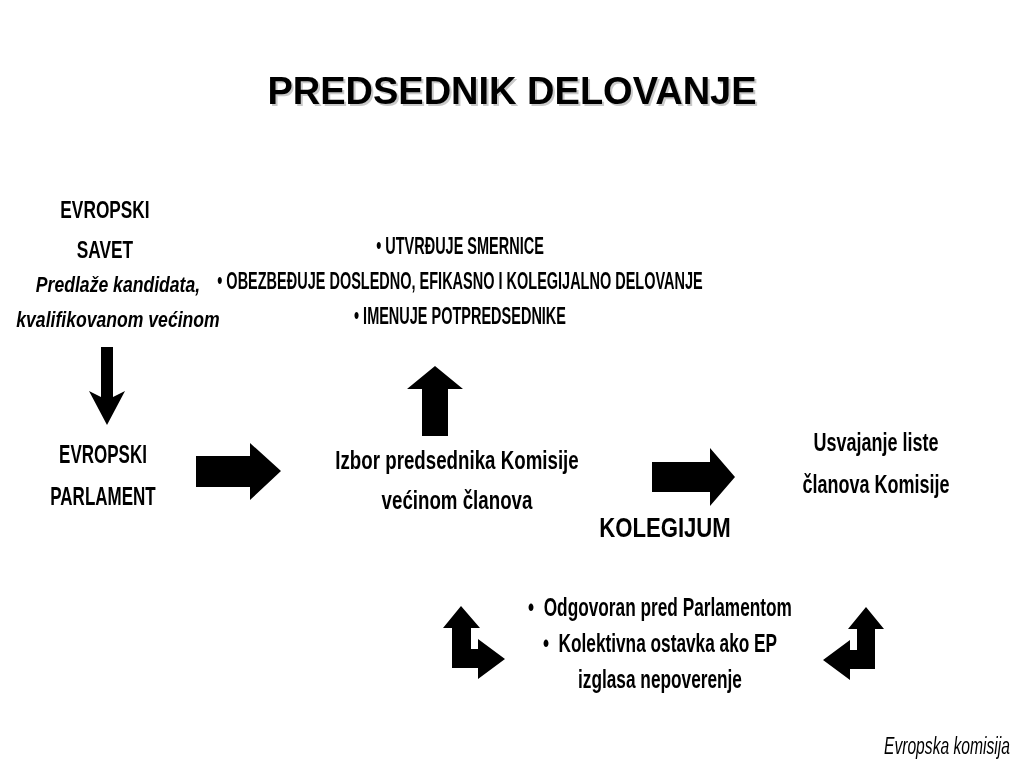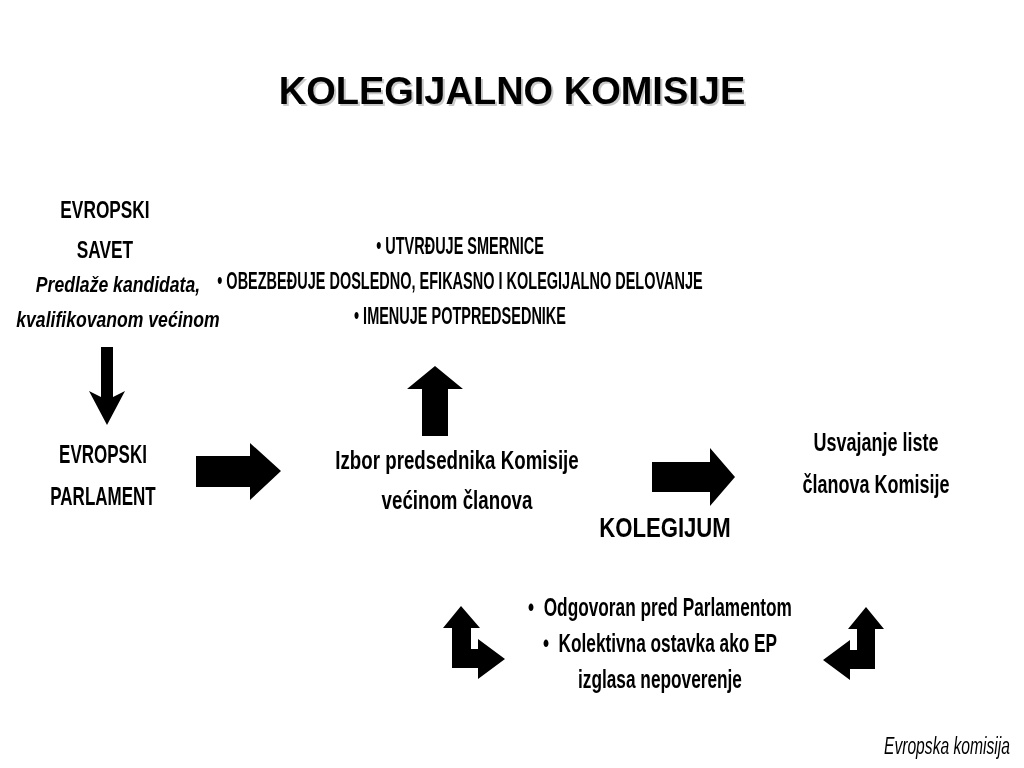--- a/index.html
+++ b/index.html
@@ -45,21 +45,21 @@
     text-align:right;transform:scaleX(0.68);transform-origin:100% 0;}
 
   .arrows{position:absolute;top:0;left:0;width:1024px;height:768px;pointer-events:none;}
   .arrows path{fill:#000;stroke:none;}
 </style>
 </head>
 <body>
 
 <div class="slide">
 
-  <div class="abs title">KOLEGIJALNO KOMISIJE</div>
+  <div class="abs title">PREDSEDNIK DELOVANJE</div>
 
   <div class="abs ctr b savet-name">
     <div class="line">EVROPSKI</div>
     <div class="line">SAVET</div>
   </div>
   <div class="abs ctr b i savet-note">
     <div class="line">Predlaže kandidata,</div>
     <div class="line">kvalifikovanom većinom</div>
   </div>
 

